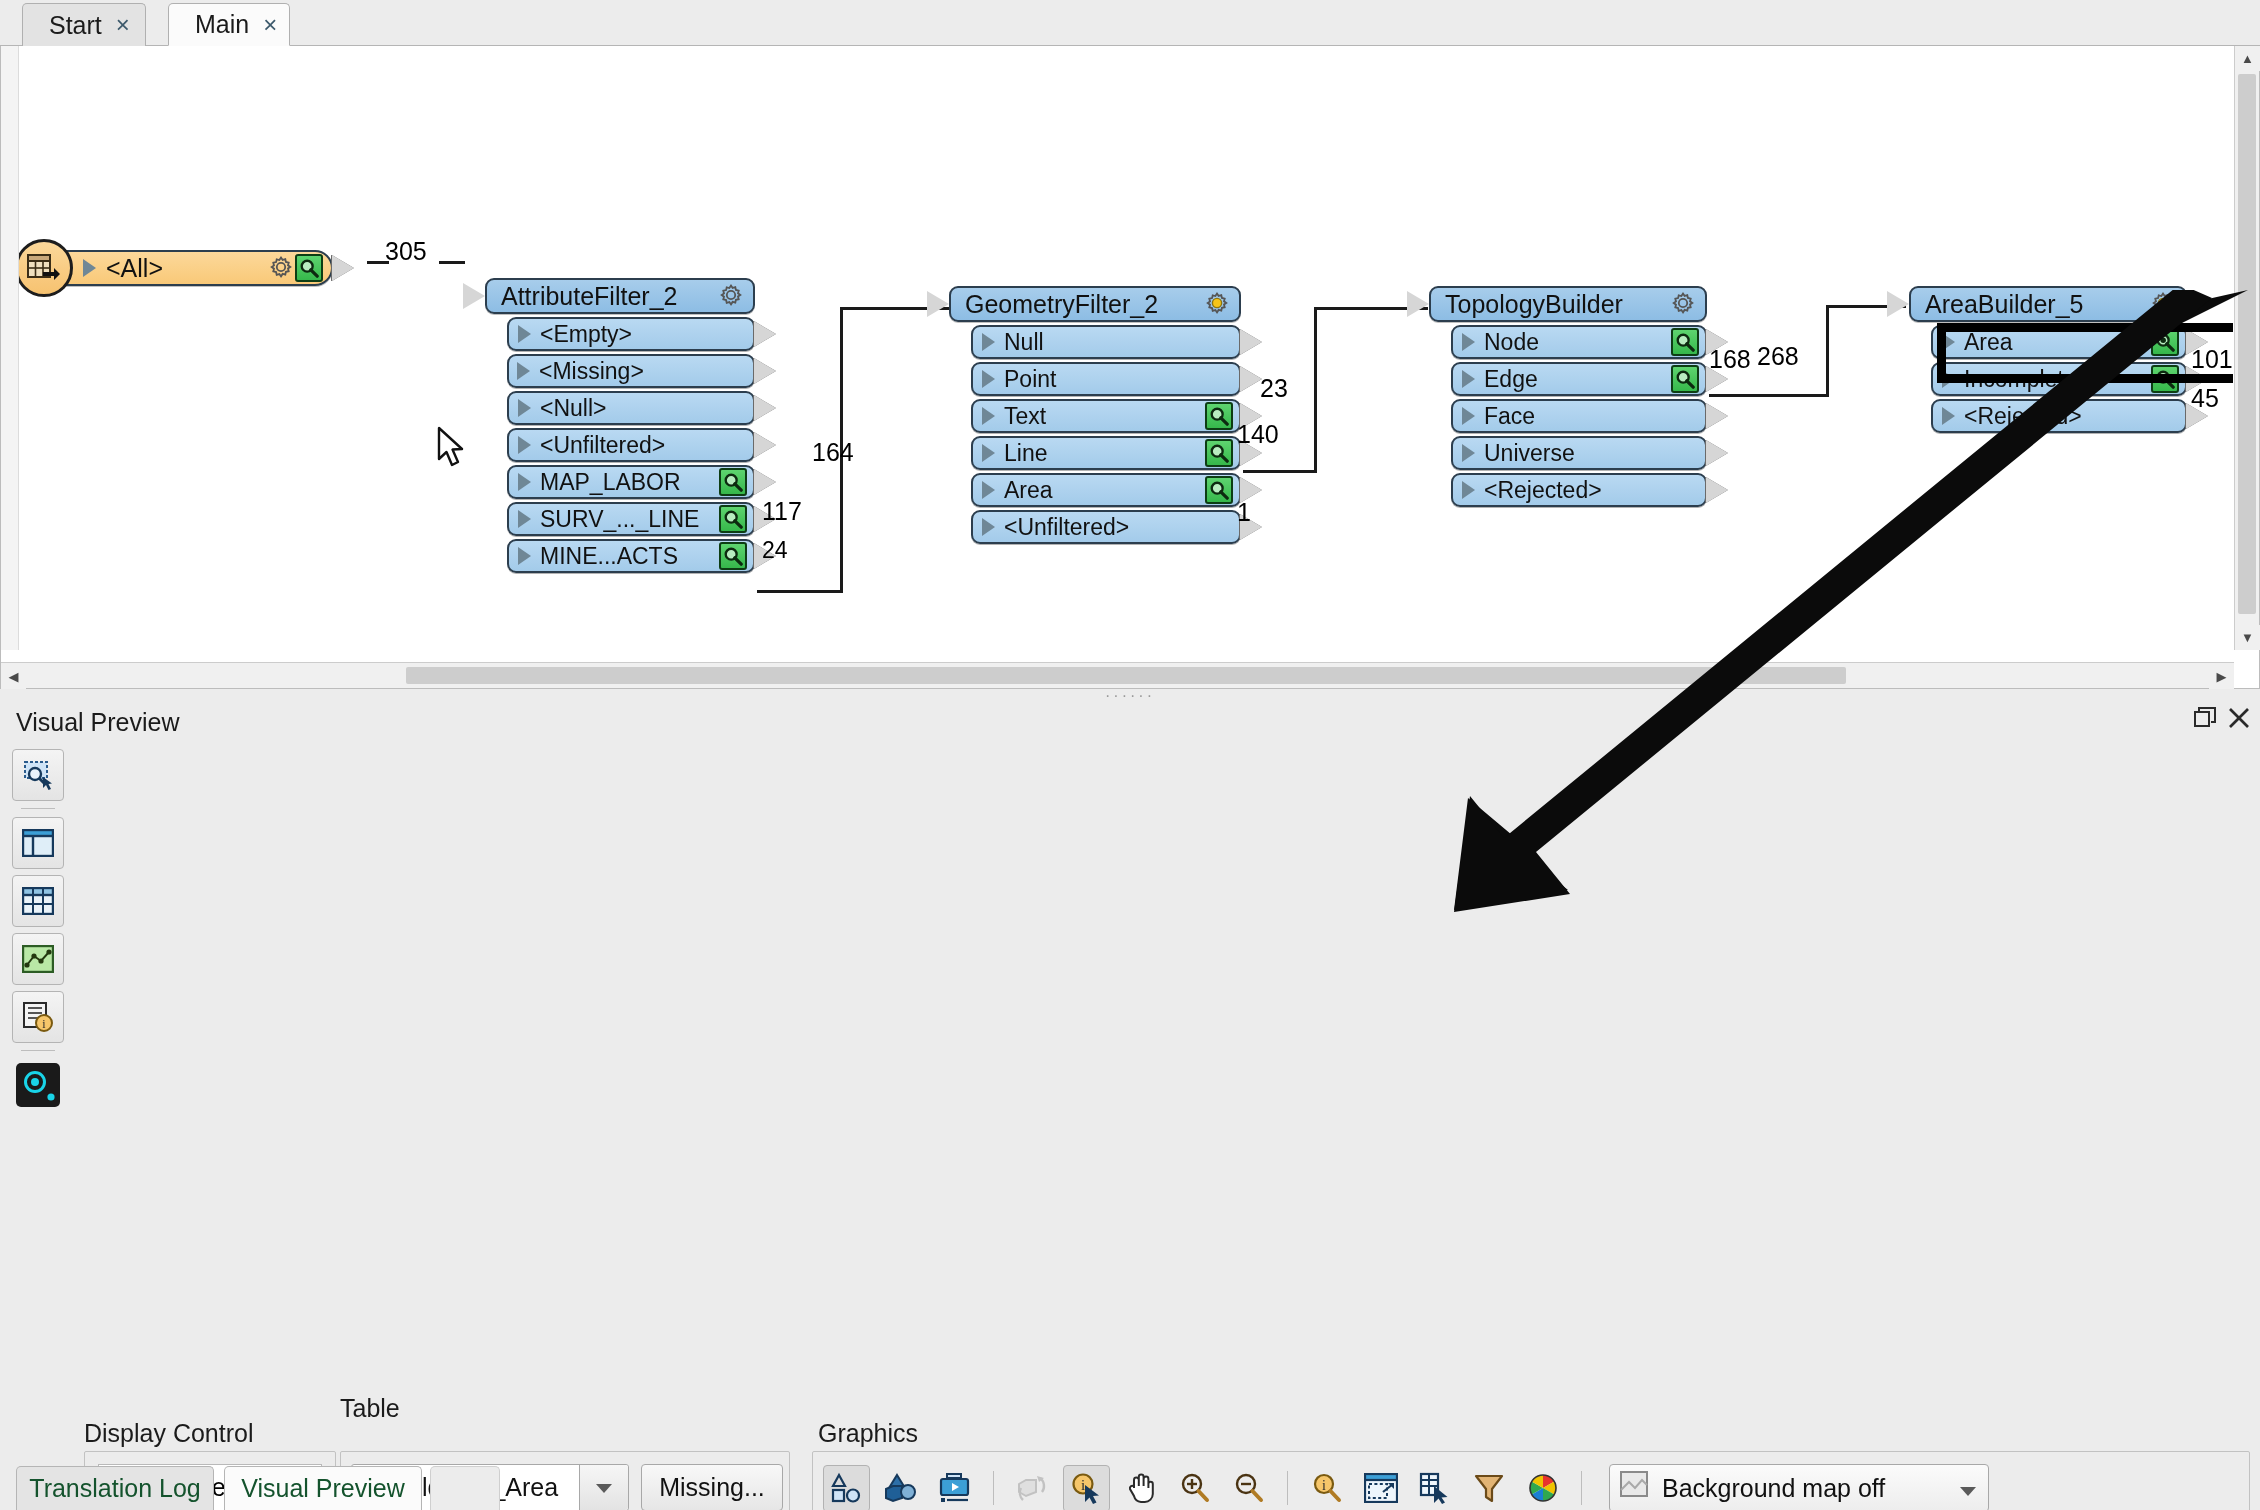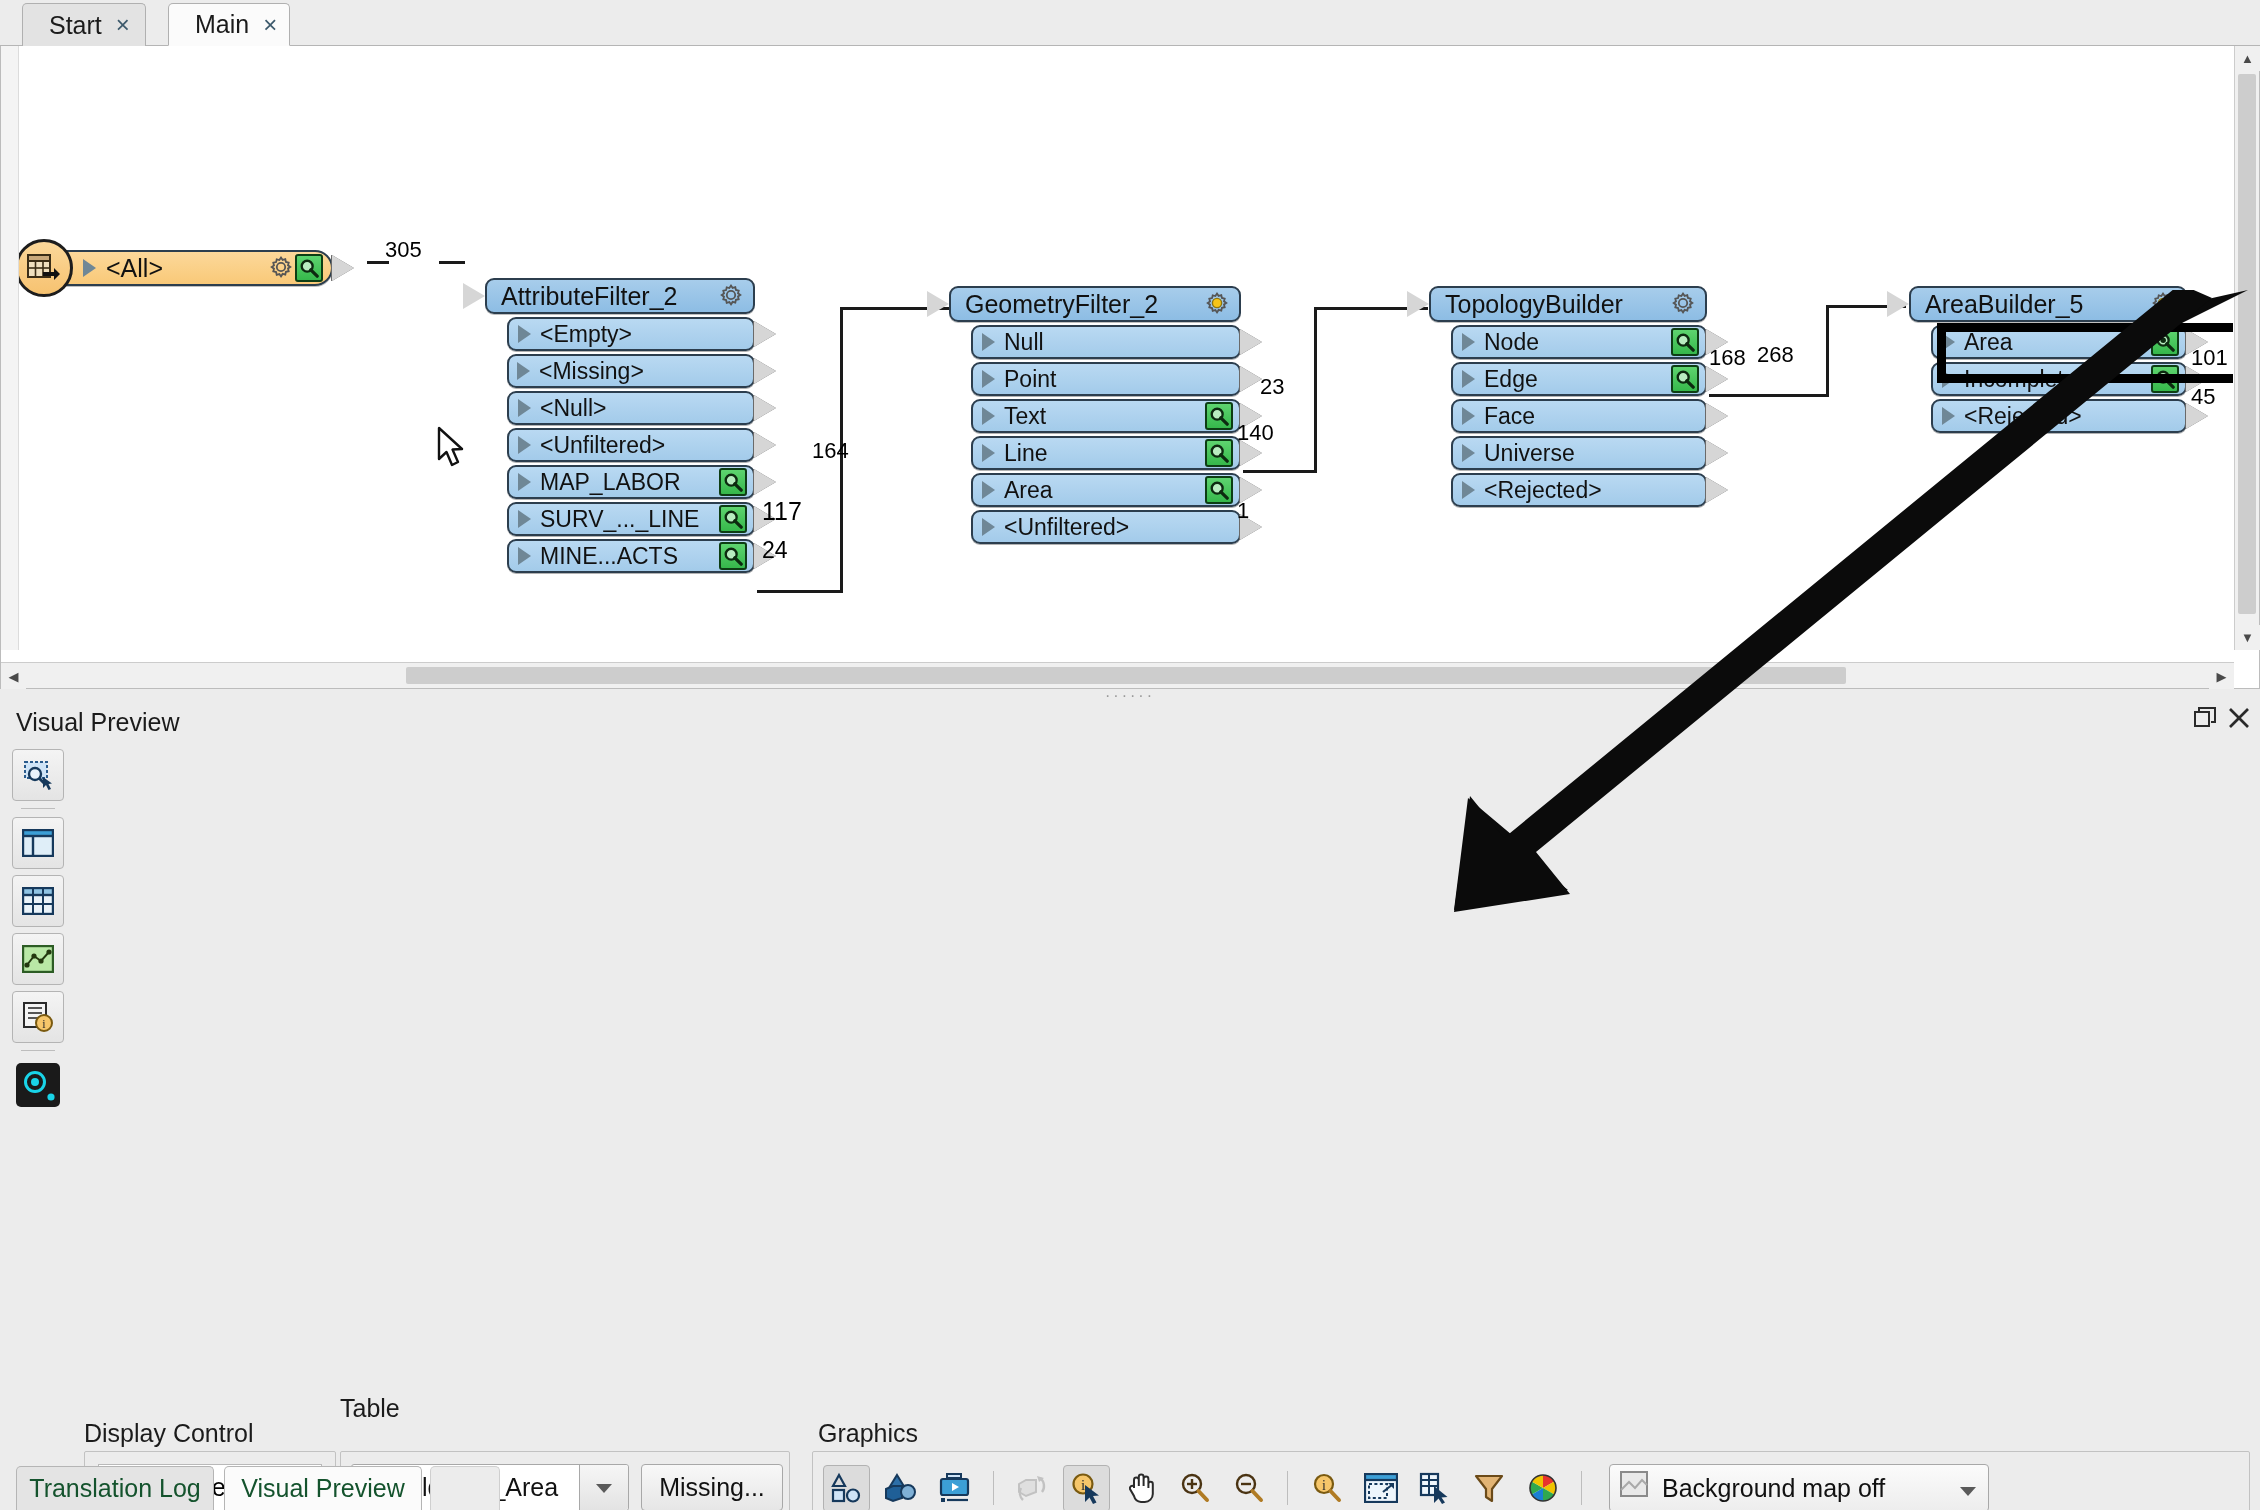--- a/index.html
+++ b/index.html
@@ -110,21 +110,21 @@
     border-top:13px solid transparent;border-bottom:13px solid transparent;
   }
   .readerIcon{
     position:absolute; left:-6px; top:50%; transform:translateY(-50%);
     width:58px;height:58px;border-radius:50%;
     background:linear-gradient(#fcd89a,#f6c270);
     border:3px solid #1d1d1d;
     display:flex;align-items:center;justify-content:center;
   }
   .connLabel{
-    position:absolute; font-size:22px; color:#000; white-space:nowrap;
+    position:absolute; font-size:25px; color:#000; white-space:nowrap;
   }
   .wire{ position:absolute; background:#1a1a1a; }
 
   
   #areaHL{
     position:absolute; left:1918px; top:277px; width:330px; height:60px;
     border:9px solid #000; background:transparent; z-index:40;
   }
 
   

